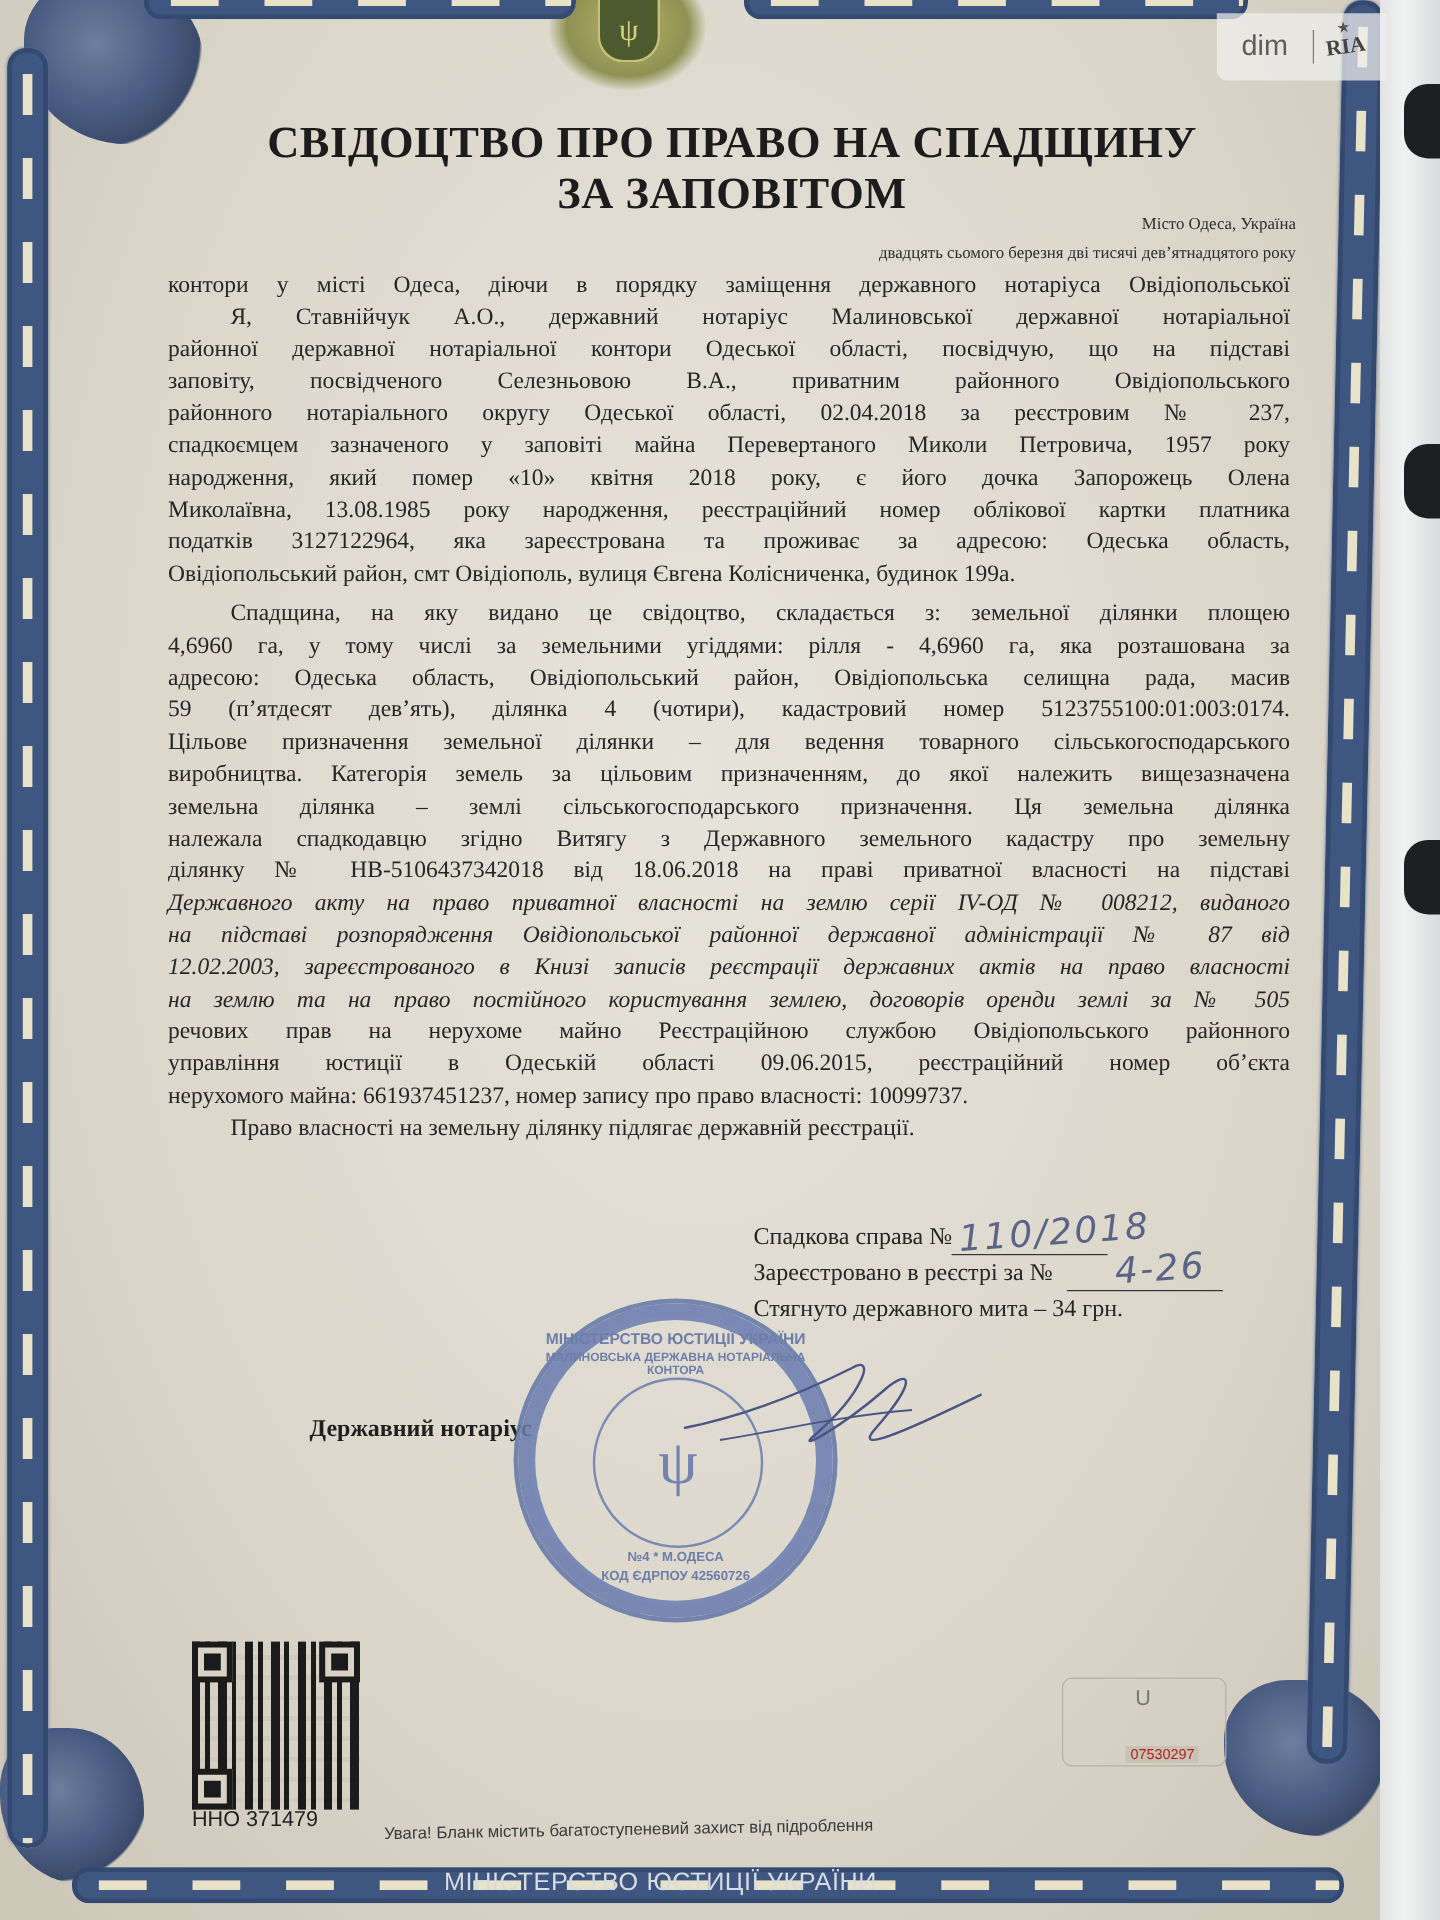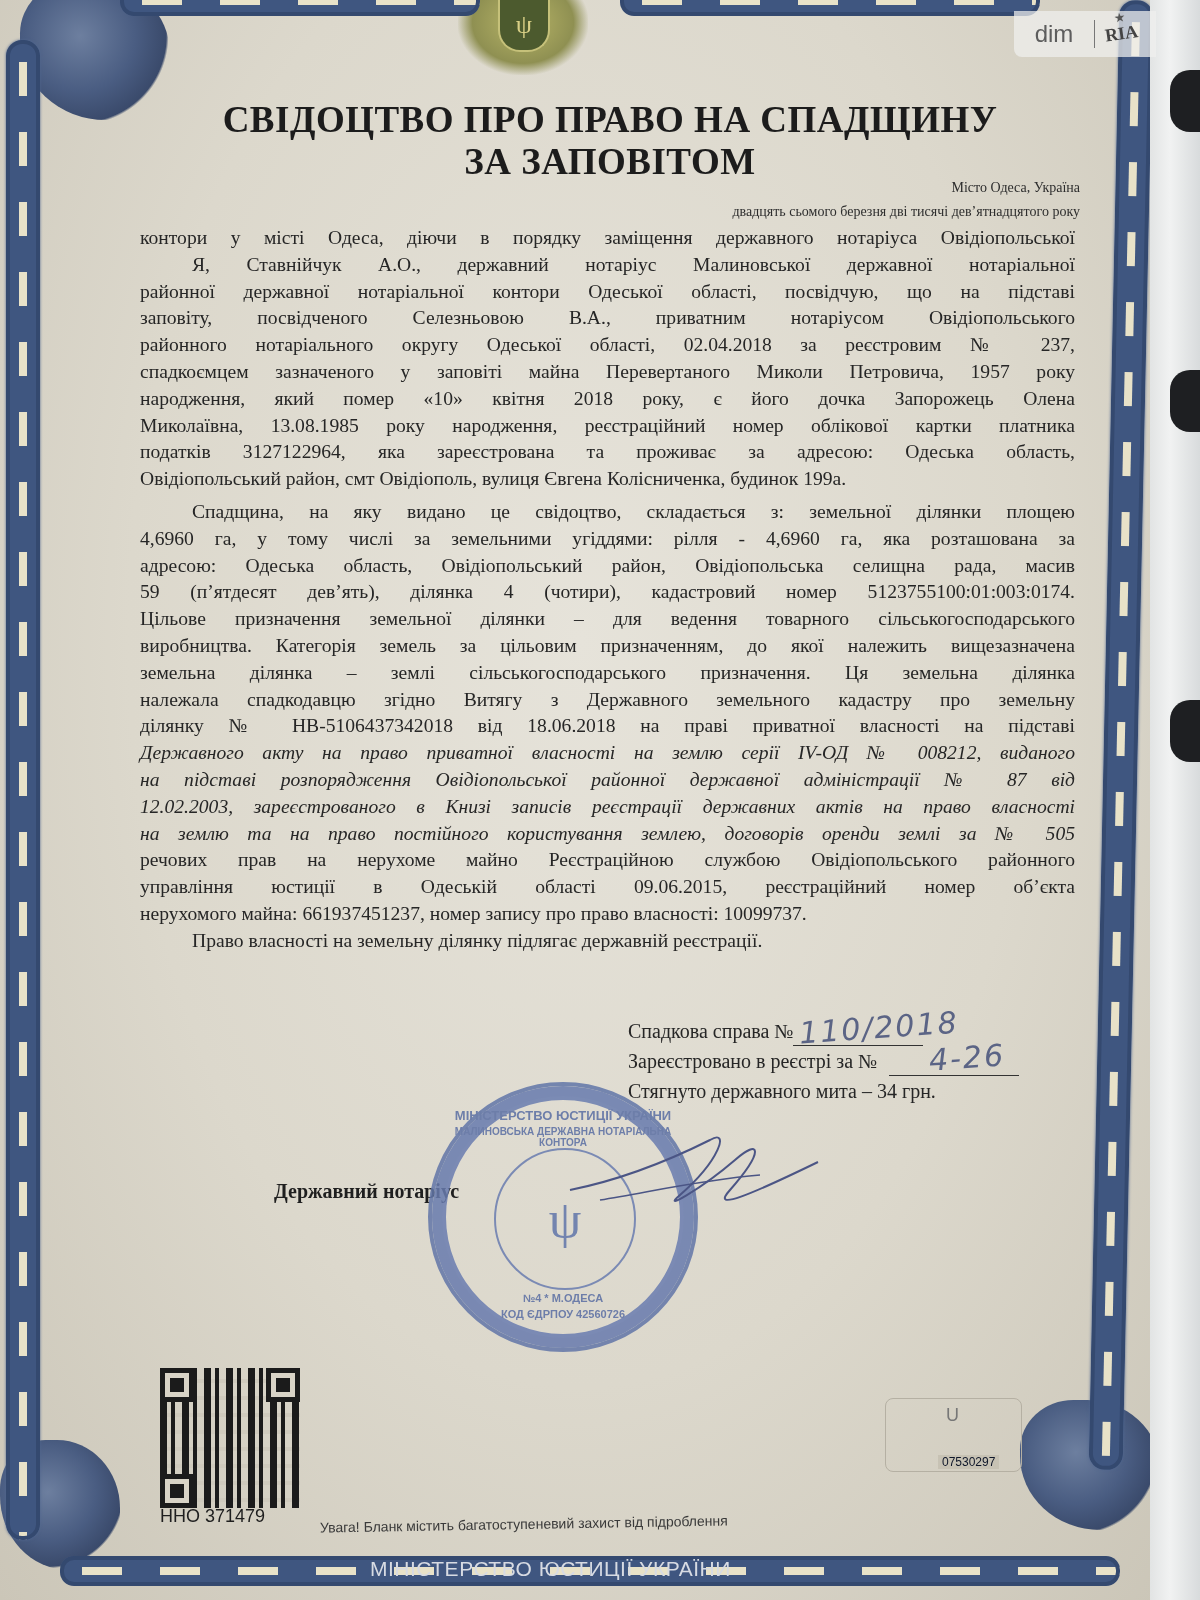--- a/index.html
+++ b/index.html
@@ -67,21 +67,21 @@
   .body-text .line { display: block; text-align-last: justify; white-space: nowrap; }
   .body-text .line.last { text-align-last: left; }
   .italic-block { font-style: italic; }
   .meta-block { position: absolute; left: 628px; top: 1016px; font-size: 20px; line-height: 30px; color: #262626; }
   .meta-row { display: flex; align-items: flex-end; }
   .blank-line { display: inline-block; border-bottom: 1px solid #333; position: relative; height: 22px; }
   .handwriting {
     position: absolute; bottom: 2px; left: 6px; font-family: "DejaVu Sans", sans-serif; font-style: italic;
     color: #5b6485; font-size: 30px; letter-spacing: 2px; transform: rotate(-4deg); white-space: nowrap;
   }
-  .notary-label { position: absolute; left: 258px; top: 1180px; font-weight: bold; font-size: 20px; color: #1f1f1f; margin-left: 16px; }
+  .notary-label { position: absolute; left: 258px; top: 1180px; font-weight: bold; font-size: 20px; color: #1f1f1f; }
   .stamp {
     position: absolute; left: 428px; top: 1082px; width: 262px; height: 262px; border-radius: 50%;
     border: 4px solid #6276a8; box-shadow: inset 0 0 0 10px rgba(98,118,168,0.25), inset 0 0 0 14px #6a7db0;
     opacity: 0.85;
   }
   .stamp-inner {
     position: absolute; left: 62px; top: 62px; width: 138px; height: 138px; border-radius: 50%;
     border: 2px solid #6a7db0; display: flex; align-items: center; justify-content: center;
   }
   .stamp-trident { font-size: 52px; color: #6176aa; }
@@ -96,23 +96,23 @@
       repeating-linear-gradient(0deg, transparent 0 6px, #cfcabd 6px 10px, transparent 10px 17px);
     background-blend-mode: normal;
   }
   .qr-finder { position: absolute; width: 34px; height: 34px; background: #1b1b1b; box-shadow: inset 0 0 0 5px #1b1b1b, inset 0 0 0 10px #d8d3c6; }
   .qr-finder::after { content: ""; position: absolute; left: 11px; top: 11px; width: 12px; height: 12px; background: #1b1b1b; }
   .blank-number { position: absolute; left: 160px; top: 1506px; font-family: "Liberation Sans", sans-serif; font-size: 18px; color: #1e1e1e; }
   .warning { position: absolute; left: 320px; top: 1516px; font-family: "Liberation Sans", sans-serif; font-size: 14px; color: #3a3a3a; transform: rotate(-1deg); }
   .ministry-footer { position: absolute; left: 370px; top: 1557px; font-family: "Liberation Sans", sans-serif; font-size: 21px; color: #d7dbe3; letter-spacing: 0.5px; z-index: 4; }
   .hologram { position: absolute; left: 885px; top: 1398px; width: 135px; height: 72px; border: 1px solid #b5b0a3; border-radius: 8px; }
   .hologram-mark { position: absolute; left: 60px; top: 6px; font-family: "Liberation Sans", sans-serif; font-size: 18px; color: #777; }
-  .serial { position: absolute; left: 938px; top: 1455px; font-family: "Liberation Sans", sans-serif; font-size: 12px; color: #0f172a; background: #c7c2b4; padding: 0 4px; text-align: center; }
+  .serial { position: absolute; left: 938px; top: 1455px; font-family: "Liberation Sans", sans-serif; font-size: 12px; color: #b91c1c; background: #c7c2b4; padding: 0 4px; text-align: center; }
   .watermark {
-    position: absolute; left: 1014px; top: 11px; width: 142px; height: 46px; background: rgba(240,240,238,0.72);
+    position: absolute; left: 1014px; top: 11px; width: 142px; height: 56px; background: rgba(240,240,238,0.72);
     border-radius: 0 0 0 8px; display: flex; align-items: center; z-index: 10;
   }
   .wm-dim { font-family: "Liberation Sans", sans-serif; font-size: 24px; color: #5d5d5d; width: 80px; text-align: center; border-right: 1px solid #777; }
   .wm-ria { font-family: "Liberation Serif", serif; font-weight: bold; font-size: 18px; color: #444; padding-left: 10px; transform: rotate(-8deg); position: relative; }
   .wm-star { position: absolute; left: 22px; top: -12px; font-size: 11px; color: #555; }
 </style>
 </head>
 <body>
 
 <div class="paper">
@@ -133,21 +133,21 @@
   <div class="title" style="top:98px;">СВІДОЦТВО ПРО ПРАВО НА СПАДЩИНУ</div>
   <div class="title" style="top:140px;">ЗА ЗАПОВІТОМ</div>
   <div class="center-line" style="top:180px;">Місто Одеса, Україна</div>
   <div class="center-line" style="top:204px;">двадцять сьомого березня дві тисячі дев’ятнадцятого року</div>
 
   <div class="body-text">
     <div>
       <span class="line">контори у місті Одеса, діючи в порядку заміщення державного нотаріуса Овідіопольської</span>
       <span class="line" style="padding-left:52px;">Я, Ставнійчук А.О., державний нотаріус Малиновської державної нотаріальної</span>
       <span class="line">районної державної нотаріальної контори Одеської області, посвідчую, що на підставі</span>
-      <span class="line">заповіту, посвідченого Селезньовою В.А., приватним нотаріусом Овідіопольського</span>
+      <span class="line">заповіту, посвідченого Селезньовою В.А., приватним районного Овідіопольського</span>
       <span class="line">районного нотаріального округу Одеської області, 02.04.2018 за реєстровим № 237,</span>
       <span class="line">спадкоємцем зазначеного у заповіті  майна Перевертаного Миколи Петровича, 1957 року</span>
       <span class="line">народження, який помер «10» квітня 2018 року, є його дочка Запорожець Олена</span>
       <span class="line">Миколаївна, 13.08.1985 року народження, реєстраційний номер облікової картки платника</span>
       <span class="line">податків 3127122964, яка зареєстрована та проживає за адресою: Одеська область,</span>
       <span class="line last">Овідіопольський район, смт Овідіополь, вулиця Євгена Колісниченка, будинок 199а.</span>
     </div>
     <div style="margin-top:6px;">
       <span class="line" style="padding-left:52px;">Спадщина, на яку видано це свідоцтво, складається з: земельної ділянки площею</span>
       <span class="line">4,6960 га, у тому числі за земельними угіддями: рілля - 4,6960 га, яка розташована за</span>

